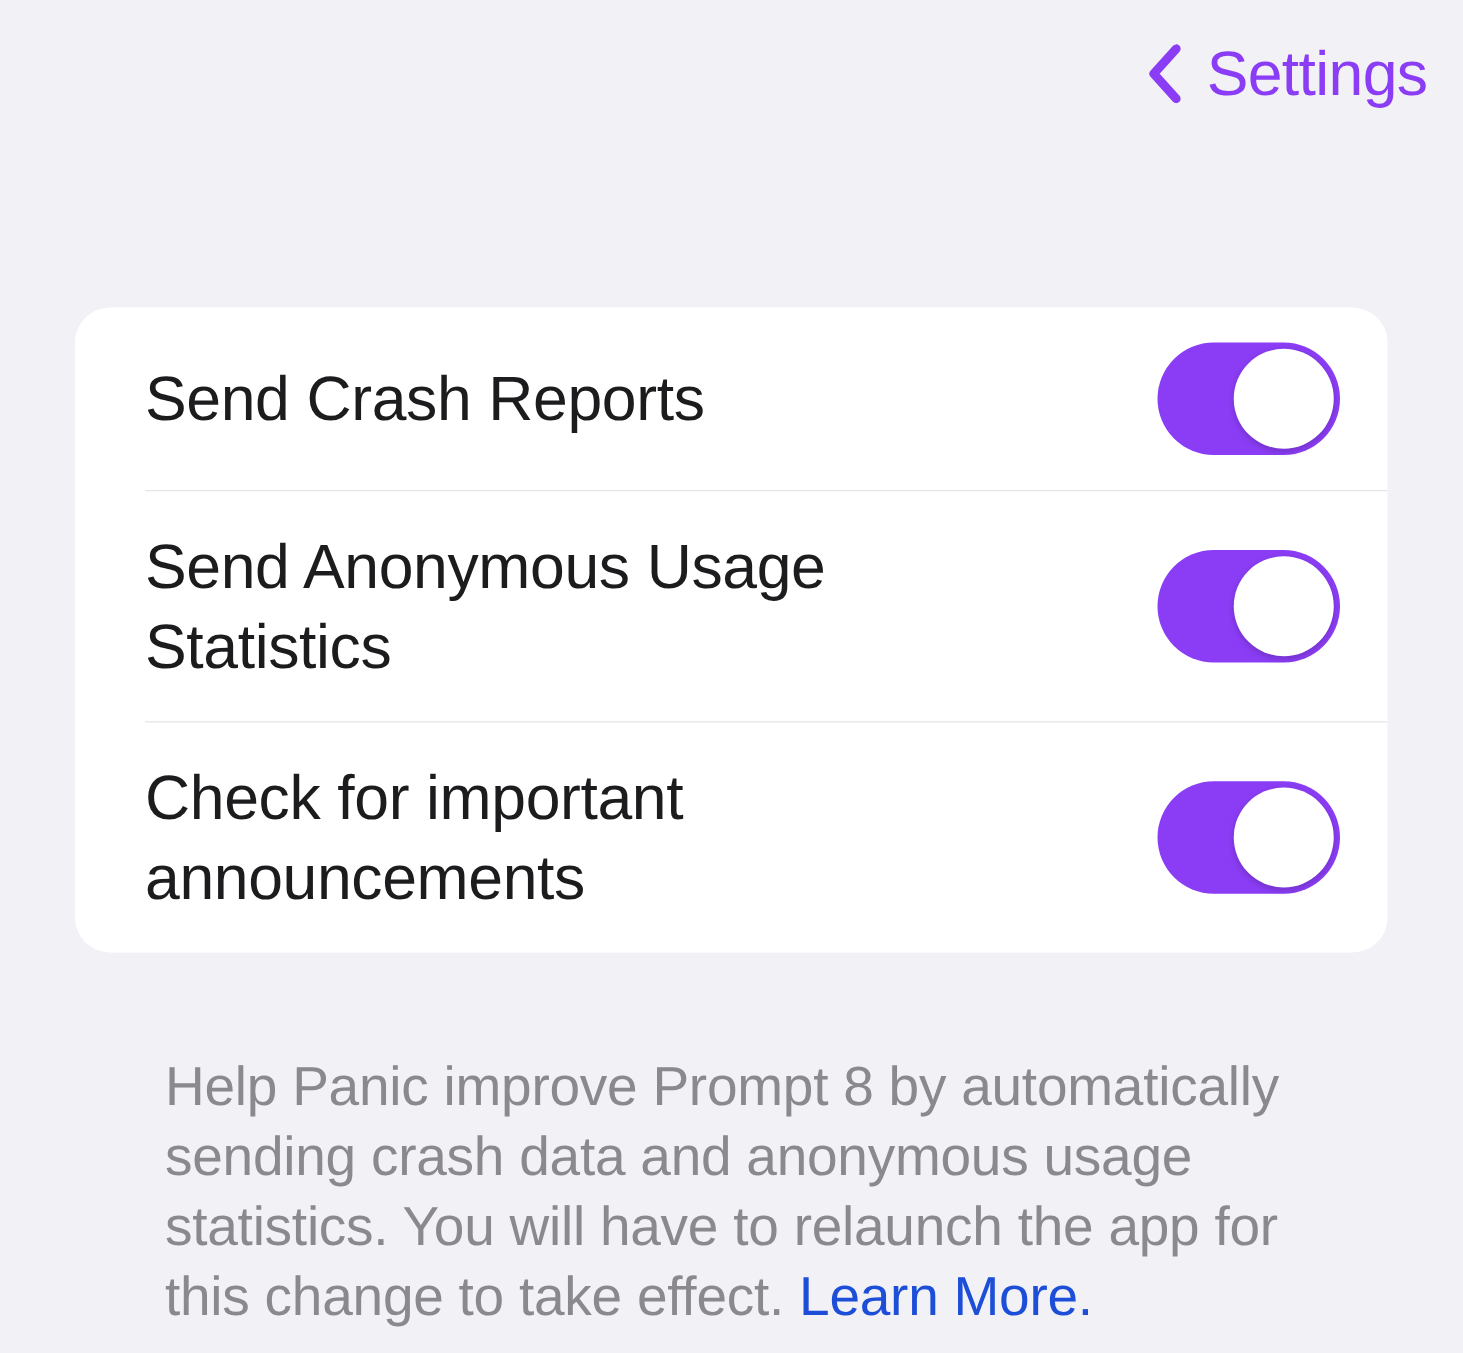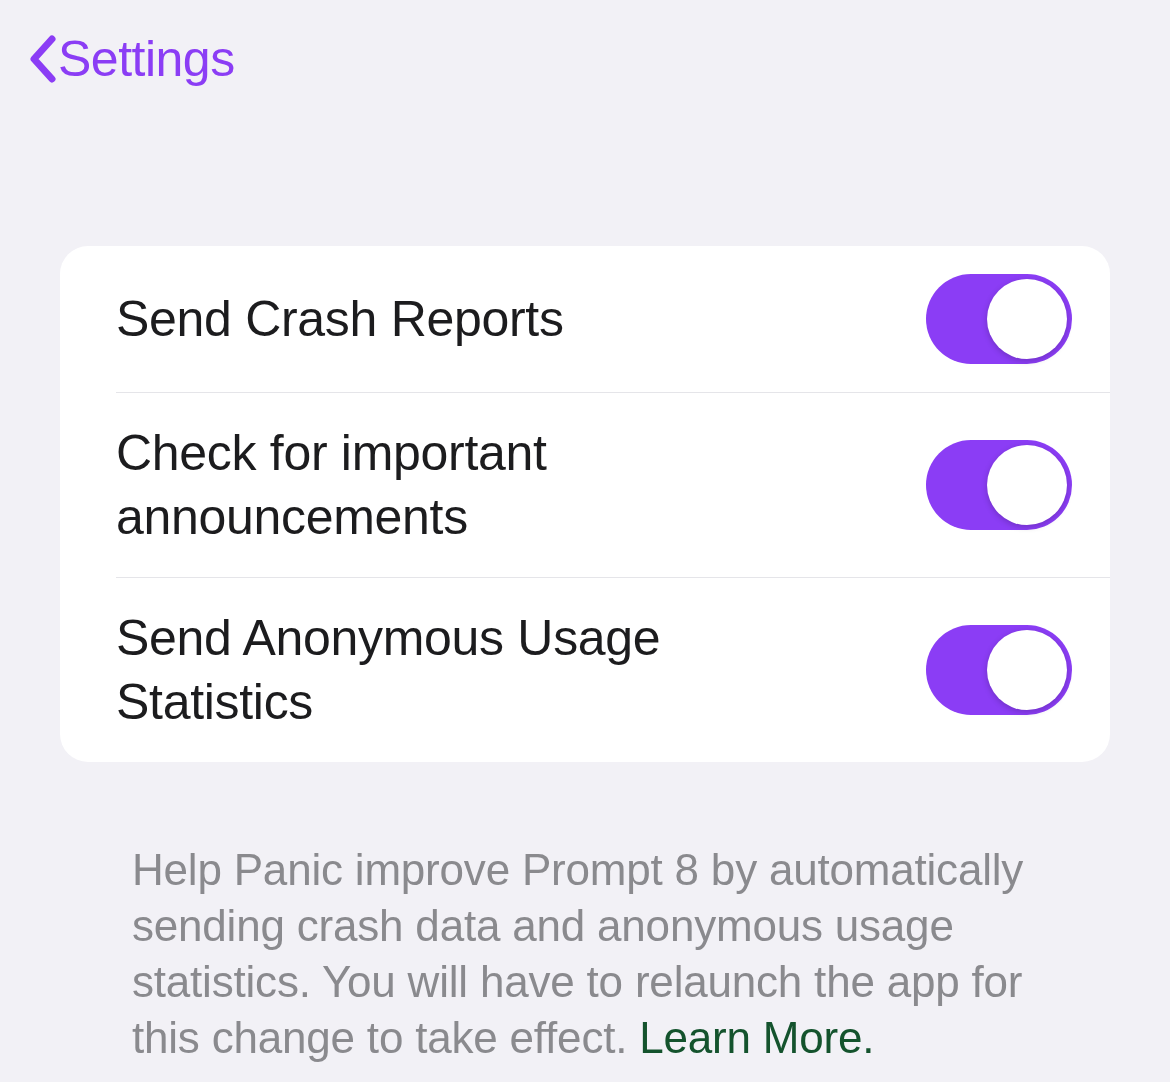--- a/index.html
+++ b/index.html
@@ -12,20 +12,22 @@
       height: 1082px;
       background: #f2f1f6;
       font-family: -apple-system, BlinkMacSystemFont, "SF Pro Text", "Helvetica Neue", Arial, sans-serif;
       -webkit-font-smoothing: antialiased;
       overflow: hidden;
     }
     .nav-bar {
       display: flex;
       align-items: center;
       padding: 30px 28px 20px 28px;
+      gap: 18px;
+      justify-content: flex-end;
     }
     .back-chevron {
       width: 30px;
       height: 48px;
       display: flex;
       align-items: center;
       justify-content: center;
       cursor: pointer;
     }
     .back-chevron svg {
@@ -89,21 +91,21 @@
       box-shadow: 0 2px 6px rgba(0,0,0,0.2);
     }
     .footer-text {
       padding: 80px 72px 0 72px;
       font-size: 44px;
       line-height: 1.27;
       color: #8a8a8e;
       letter-spacing: -0.2px;
     }
     .footer-link {
-      color: #14532d;
+      color: #1d4ed8;
       cursor: pointer;
     }
   </style>
 </head>
 <body>
 
 <div class="nav-bar">
   <div class="back-chevron">
     <svg viewBox="0 0 30 48">
       <polyline points="24,4 6,24 24,44" fill="none" stroke="#8b3df5" stroke-width="7" stroke-linecap="round" stroke-linejoin="round"></polyline>
@@ -117,28 +119,28 @@
 
     <div class="row-wrapper">
       <div class="inner-row">
         <div class="setting-label">Send Crash Reports</div>
         <div class="toggle on"></div>
       </div>
     </div>
 
     <div class="row-wrapper">
       <div class="inner-row">
-        <div class="setting-label">Check for important announcements</div>
+        <div class="setting-label">Send Anonymous Usage Statistics</div>
         <div class="toggle on"></div>
       </div>
     </div>
 
     <div class="row-wrapper">
       <div class="inner-row">
-        <div class="setting-label">Send Anonymous Usage Statistics</div>
+        <div class="setting-label">Check for important announcements</div>
         <div class="toggle on"></div>
       </div>
     </div>
 
   </div>
 
   <div class="footer-text">
     <span>Help Panic improve Prompt 8 by automatically sending crash data and anonymous usage statistics. You will have to relaunch the app for this change to take effect. </span><span class="footer-link">Learn More.</span>
   </div>
 </div>

